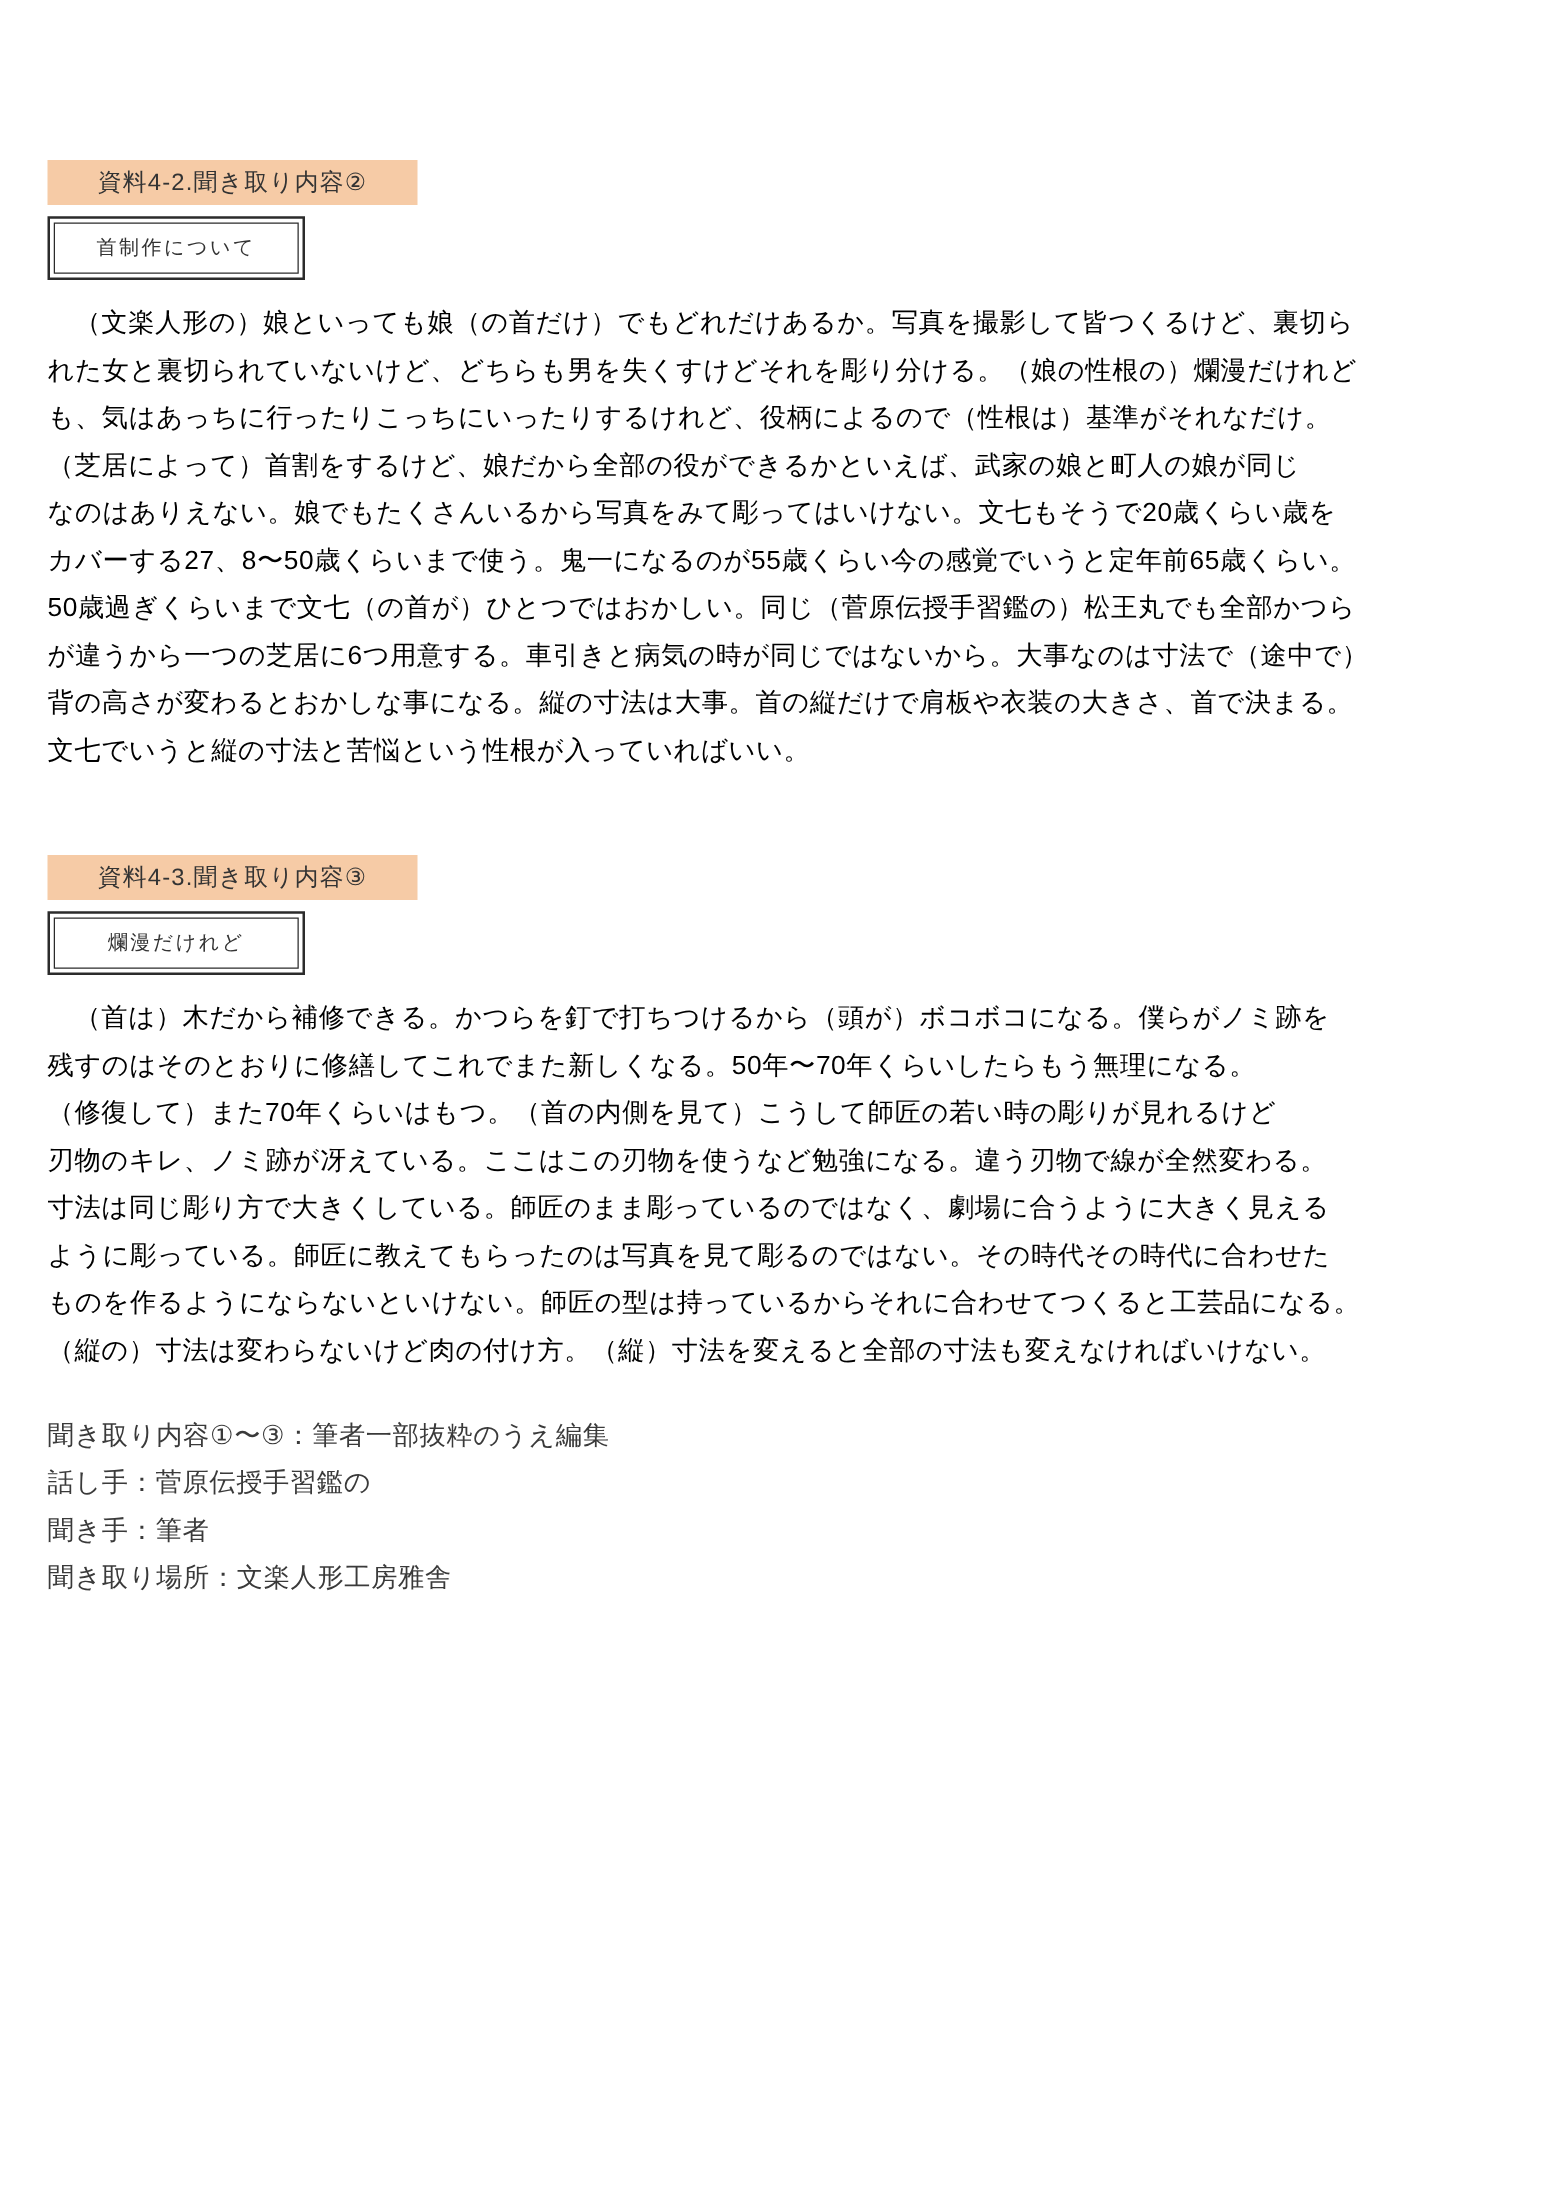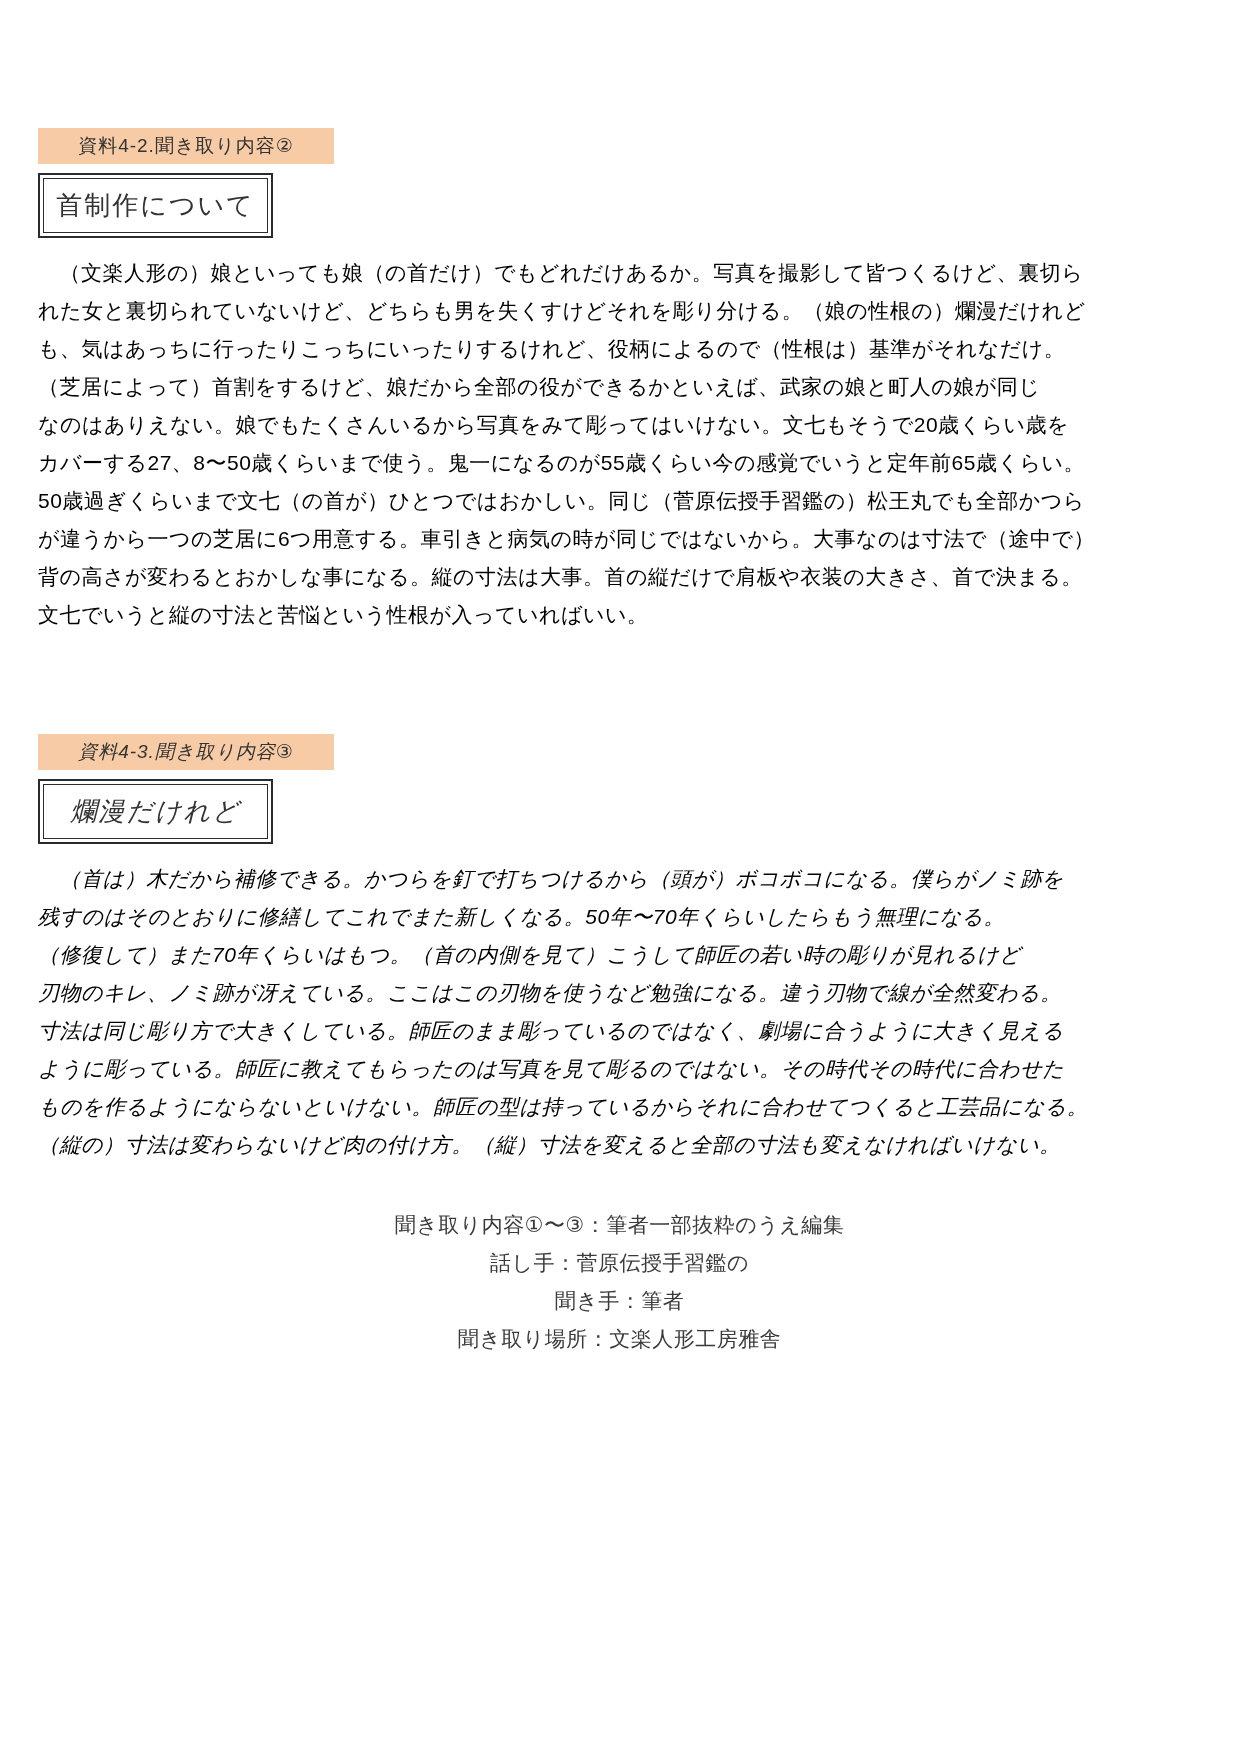--- a/index.html
+++ b/index.html
@@ -30,48 +30,46 @@
   }
   .title-box-outer{
     display:inline-block;
     border:2px solid #2b2b2b;
     padding:3px;
     margin-top:9px;
     background:#ffffff;
   }
   .title-box-inner{
     border:1px solid #2b2b2b;
-    width:225px;
+    width:196px;
     box-sizing:border-box;
     text-align:center;
-    font-size:26px;
+    font-size:16px;
     letter-spacing:2px;
     padding:9px 0;
     color:#333333;
   }
   .body-text{
     margin-top:16px;
     font-size:21px;
     line-height:38px;
     letter-spacing:0.5px;
     white-space:pre-line;
     color:#000000;
     max-width:1130px;
   }
   .section + .section{
-    margin-top:100px;
-    font-style:italic;
+    margin-top:64px;
   }
   .footer{
-    margin-top:42px;
+    margin-top:30px;
     font-size:21px;
     line-height:38px;
     letter-spacing:0.5px;
     color:#3a3a3a;
-    text-align:center;
   }
 </style>
 </head>
 <body>
 
 <div class="page">
   <div class="content">
 
     <section class="section">
       <div class="section-bar">資料4-2.聞き取り内容②</div>

